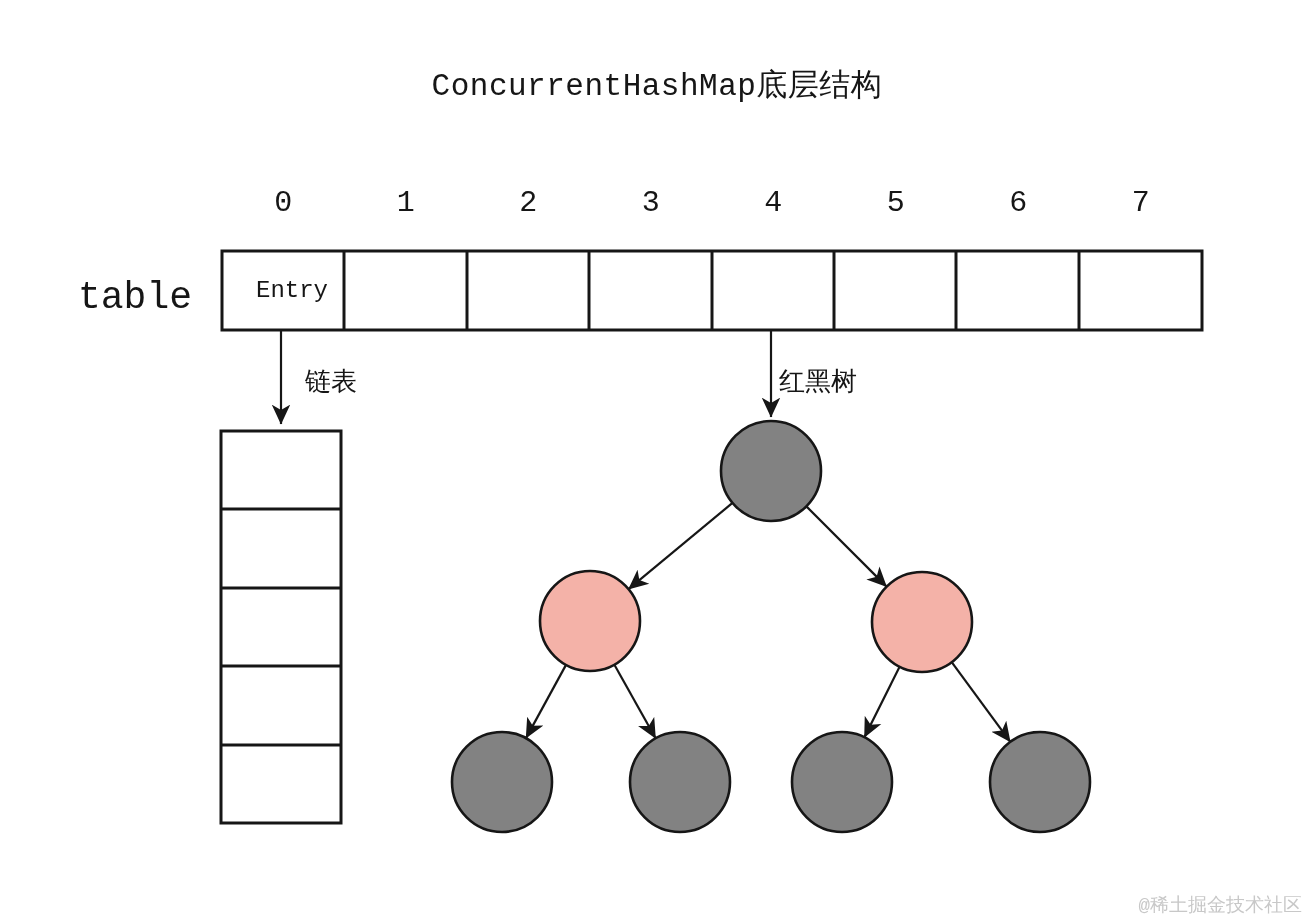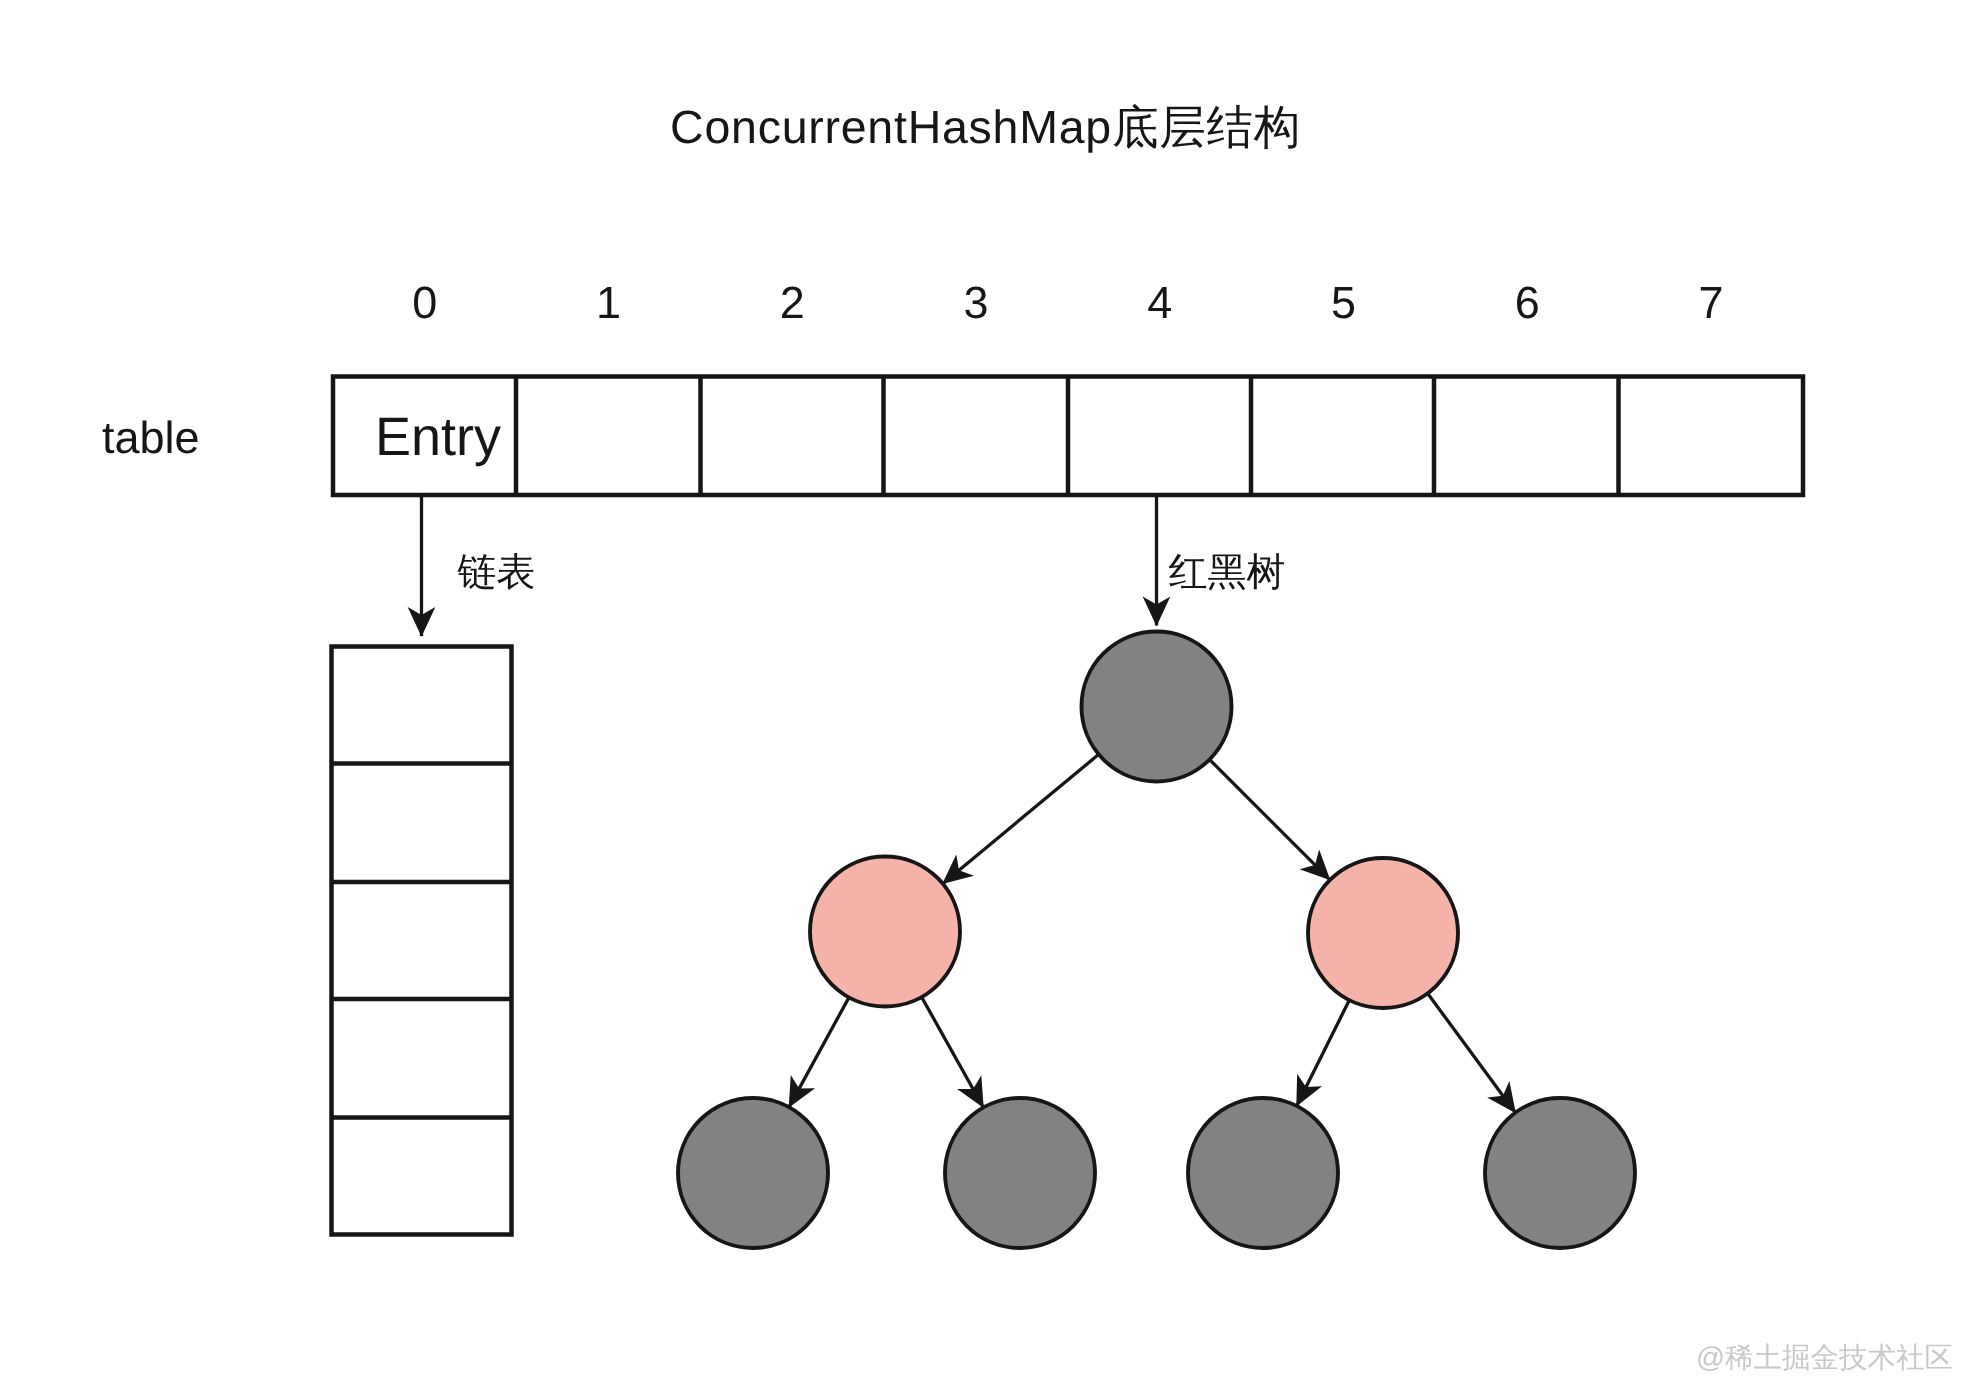--- a/index.html
+++ b/index.html
@@ -1,21 +1,21 @@
 <!DOCTYPE html>
 <html style="--background: #ffffff; --node-gray: #828282; --node-pink: #f4b2a8; --stroke: #161616; --watermark: #c8c8c8;"><head>
 <meta charset="utf-8">
 <style>
   html, body { margin: 0; padding: 0; background: #ffffff; }
   .canvas {
     position: relative;
     width: 1314px;
     height: 924px;
     background: var(--background, #ffffff);
-    font-family: Liberation Sans, sans-serif;
+    font-family: Liberation Mono, monospace;
     color: #161616;
     overflow: hidden;
   }
   .title {
     position: absolute;
     left: 0; top: 64px;
     width: 100%;
     text-align: center;
     font-size: 31px;
     font-weight: 500;
@@ -27,33 +27,33 @@
     width: 980px; height: 38px;
     display: flex;
   }
   .index-row > div {
     flex: 1 1 0;
     display: flex; align-items: center; justify-content: center;
     font-size: 30px;
   }
   .table-label {
     position: absolute;
-    left: 68px; top: 276px;
-    font-size: 30px;
+    left: 78px; top: 276px;
+    font-size: 38px;
   }
   .cells-row {
     position: absolute;
     left: 222px; top: 251px;
     width: 980px; height: 79px;
     display: flex;
   }
   .cells-row > div {
     flex: 1 1 0;
     display: flex; align-items: center; justify-content: center;
-    font-size: 36px;
+    font-size: 24px;
     overflow: hidden;
   }
   .cells-row > div:nth-child(5) { font-size: 24px; }
   .bucket-label {
     position: absolute;
     font-size: 26px;
   }
   .bucket-label.linked-list { left: 305px; top: 364px; }
   .bucket-label.rb-tree     { left: 779px; top: 364px; }
   .watermark {

